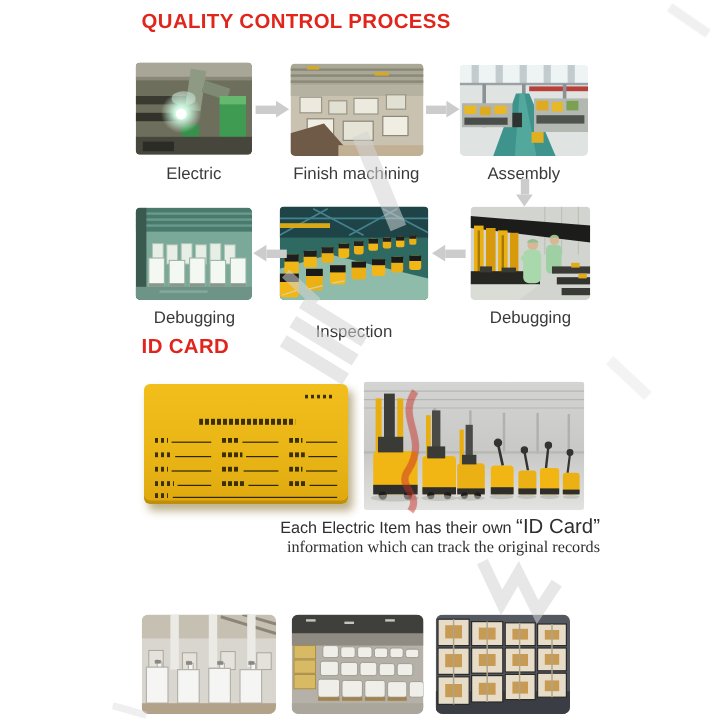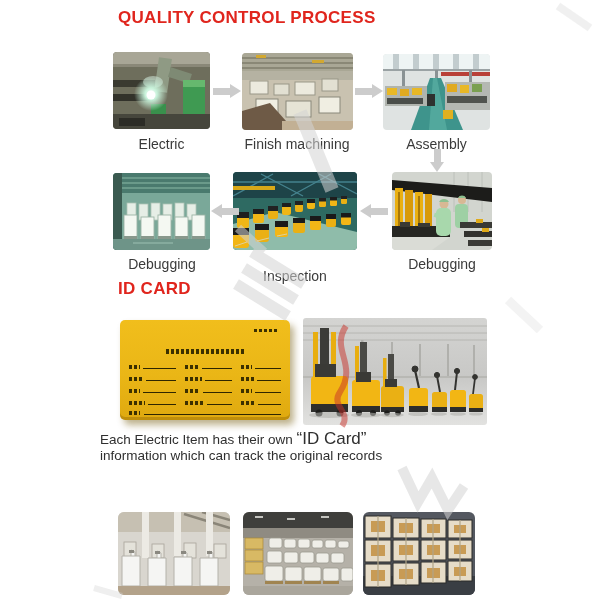--- a/index.html
+++ b/index.html
@@ -14,24 +14,24 @@
   .arrow{position:absolute;display:flex;align-items:center;}
   .arrow .shaft{background:#cccccc;}
   .arrow-r .shaft{width:17px;height:7px;}
   .arrow-r .head{width:0;height:0;border-top:7px solid transparent;border-bottom:7px solid transparent;border-left:11px solid #cccccc;}
   .arrow-l .head{width:0;height:0;border-top:7px solid transparent;border-bottom:7px solid transparent;border-right:11px solid #cccccc;}
   .arrow-l .shaft{width:17px;height:7px;}
   .arrow-d{flex-direction:column;}
   .arrow-d .shaft{width:7px;height:13px;}
   .arrow-d .head{width:0;height:0;border-left:7px solid transparent;border-right:7px solid transparent;border-top:10px solid #cccccc;}
   
-  .caption{position:absolute;left:100px;top:429px;width:400px;text-align:left;color:#2f2f2f;line-height:1.12;}
+  .caption{position:absolute;left:100px;top:429px;width:400px;text-align:right;color:#2f2f2f;line-height:1.12;}
   .caption .l1{font-size:13.5px;}
   .caption .emph{font-size:17px;}
-  .caption .l2{font-size:13.5px;}
+  .caption .l2{font-size:13.5px;font-family:Liberation Serif, serif;}
   
   .idcard-wrap{position:absolute;left:115px;top:316px;width:182px;height:111px;background:#ffffff;}
   .idcard{position:absolute;left:5px;top:4px;width:170px;height:100px;border-radius:5px;
           background:linear-gradient(180deg,#f1be1c 0%,#eab616 55%,#dfa90f 100%);
           box-shadow:4px 5px 7px rgba(110,85,0,0.45), inset 0 -3px 0 rgba(120,80,0,0.3);}
   .glyphs{height:4px;background:repeating-linear-gradient(90deg,#3c3000 0 3px,rgba(0,0,0,0) 3px 5px);}
   .card-code{position:absolute;right:12px;top:9px;width:24px;height:3px;}
   .card-title{position:absolute;left:46px;top:29px;width:80px;height:5px;}
   .card-rows{position:absolute;left:9px;right:9px;top:43px;}
   .crow{display:flex;justify-content:space-between;align-items:flex-end;margin-bottom:6px;height:6px;}

